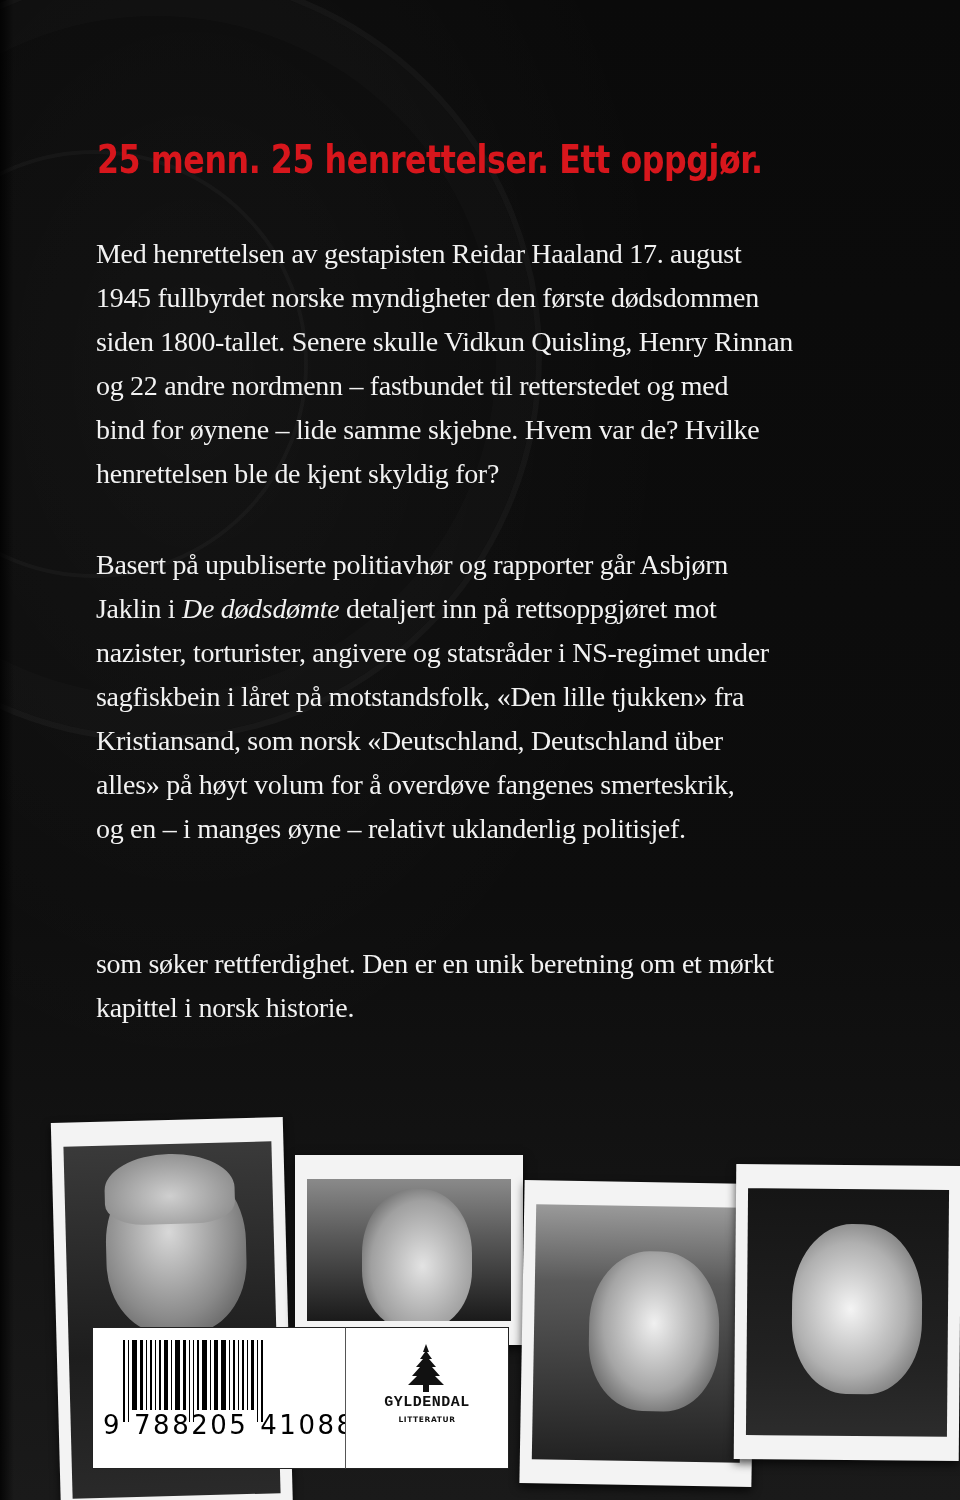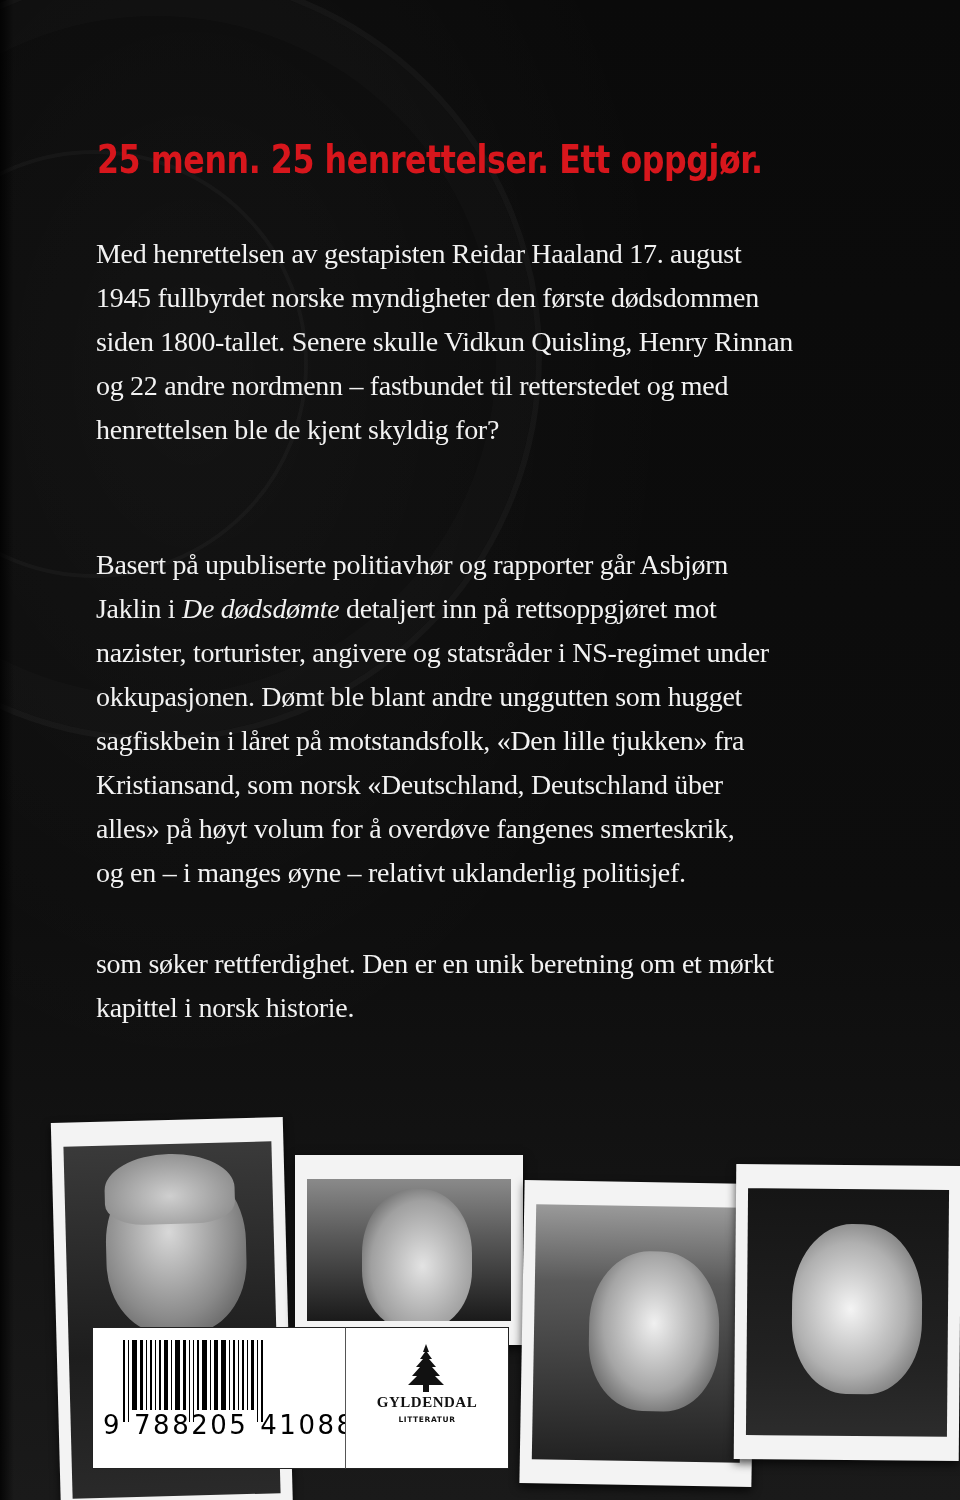--- a/index.html
+++ b/index.html
@@ -70,21 +70,21 @@
   .isbn {
     position: absolute; left: 10px; top: 82px; width: 240px;
     font-family: "DejaVu Sans", sans-serif; font-size: 26px; color: #000;
     letter-spacing: 2.5px; white-space: nowrap;
   }
   .isbn .first { margin-right: 12px; }
   .isbn .gap { margin-right: 12px; }
   .tree { position: absolute; left: 61px; top: 16px; width: 38px; height: 48px; }
   .pub-name {
     position: absolute; left: 0; right: 0; top: 66px;
-    font-family: Liberation Serif, serif; font-weight: bold;
+    font-family: Liberation Mono, monospace; font-weight: bold;
     font-size: 15px; letter-spacing: 0.5px; color: #111;
   }
   .pub-sub {
     position: absolute; left: 0; right: 0; top: 87px;
     font-family: "DejaVu Sans", sans-serif; font-weight: bold;
     font-size: 7.5px; letter-spacing: 0.6px; color: #111;
   }
 </style>
 </head>
 <body>
@@ -93,28 +93,28 @@
 <div class="emblem-inner"></div>
 <div class="edge-shade" style="left:0"></div>
 
 <div class="tagline">25 menn. 25 henrettelser. Ett oppgjør.</div>
 
 <p class="para p1">
   <span class="line">Med henrettelsen av gestapisten Reidar Haaland 17. august</span>
   <span class="line">1945 fullbyrdet norske myndigheter den første dødsdommen</span>
   <span class="line">siden 1800-tallet. Senere skulle Vidkun Quisling, Henry Rinnan</span>
   <span class="line">og 22 andre nordmenn – fastbundet til retterstedet og med</span>
+  <span class="line">bind for øynene – lide samme skjebne. Hvem var de? Hvilke</span>
   <span class="line">henrettelsen ble de kjent skyldig for?</span>
 </p>
 
 <p class="para p2">
   <span class="line">Basert på upubliserte politiavhør og rapporter går Asbjørn</span>
   <span class="line"><span>Jaklin i </span><em>De dødsdømte</em><span> detaljert inn på rettsoppgjøret mot</span></span>
   <span class="line">nazister, torturister, angivere og statsråder i NS-regimet under</span>
-  <span class="line">okkupasjonen. Dømt ble blant andre unggutten som hugget</span>
   <span class="line">sagfiskbein i låret på motstandsfolk, «Den lille tjukken» fra</span>
   <span class="line">Kristiansand, som norsk «Deutschland, Deutschland über</span>
   <span class="line">alles» på høyt volum for å overdøve fangenes smerteskrik,</span>
   <span class="line">og en – i manges øyne – relativt uklanderlig politisjef.</span>
 </p>
 
 <p class="para p3">
   <span class="line">som søker rettferdighet. Den er en unik beretning om et mørkt</span>
   <span class="line">kapittel i norsk historie.</span>
 </p>

